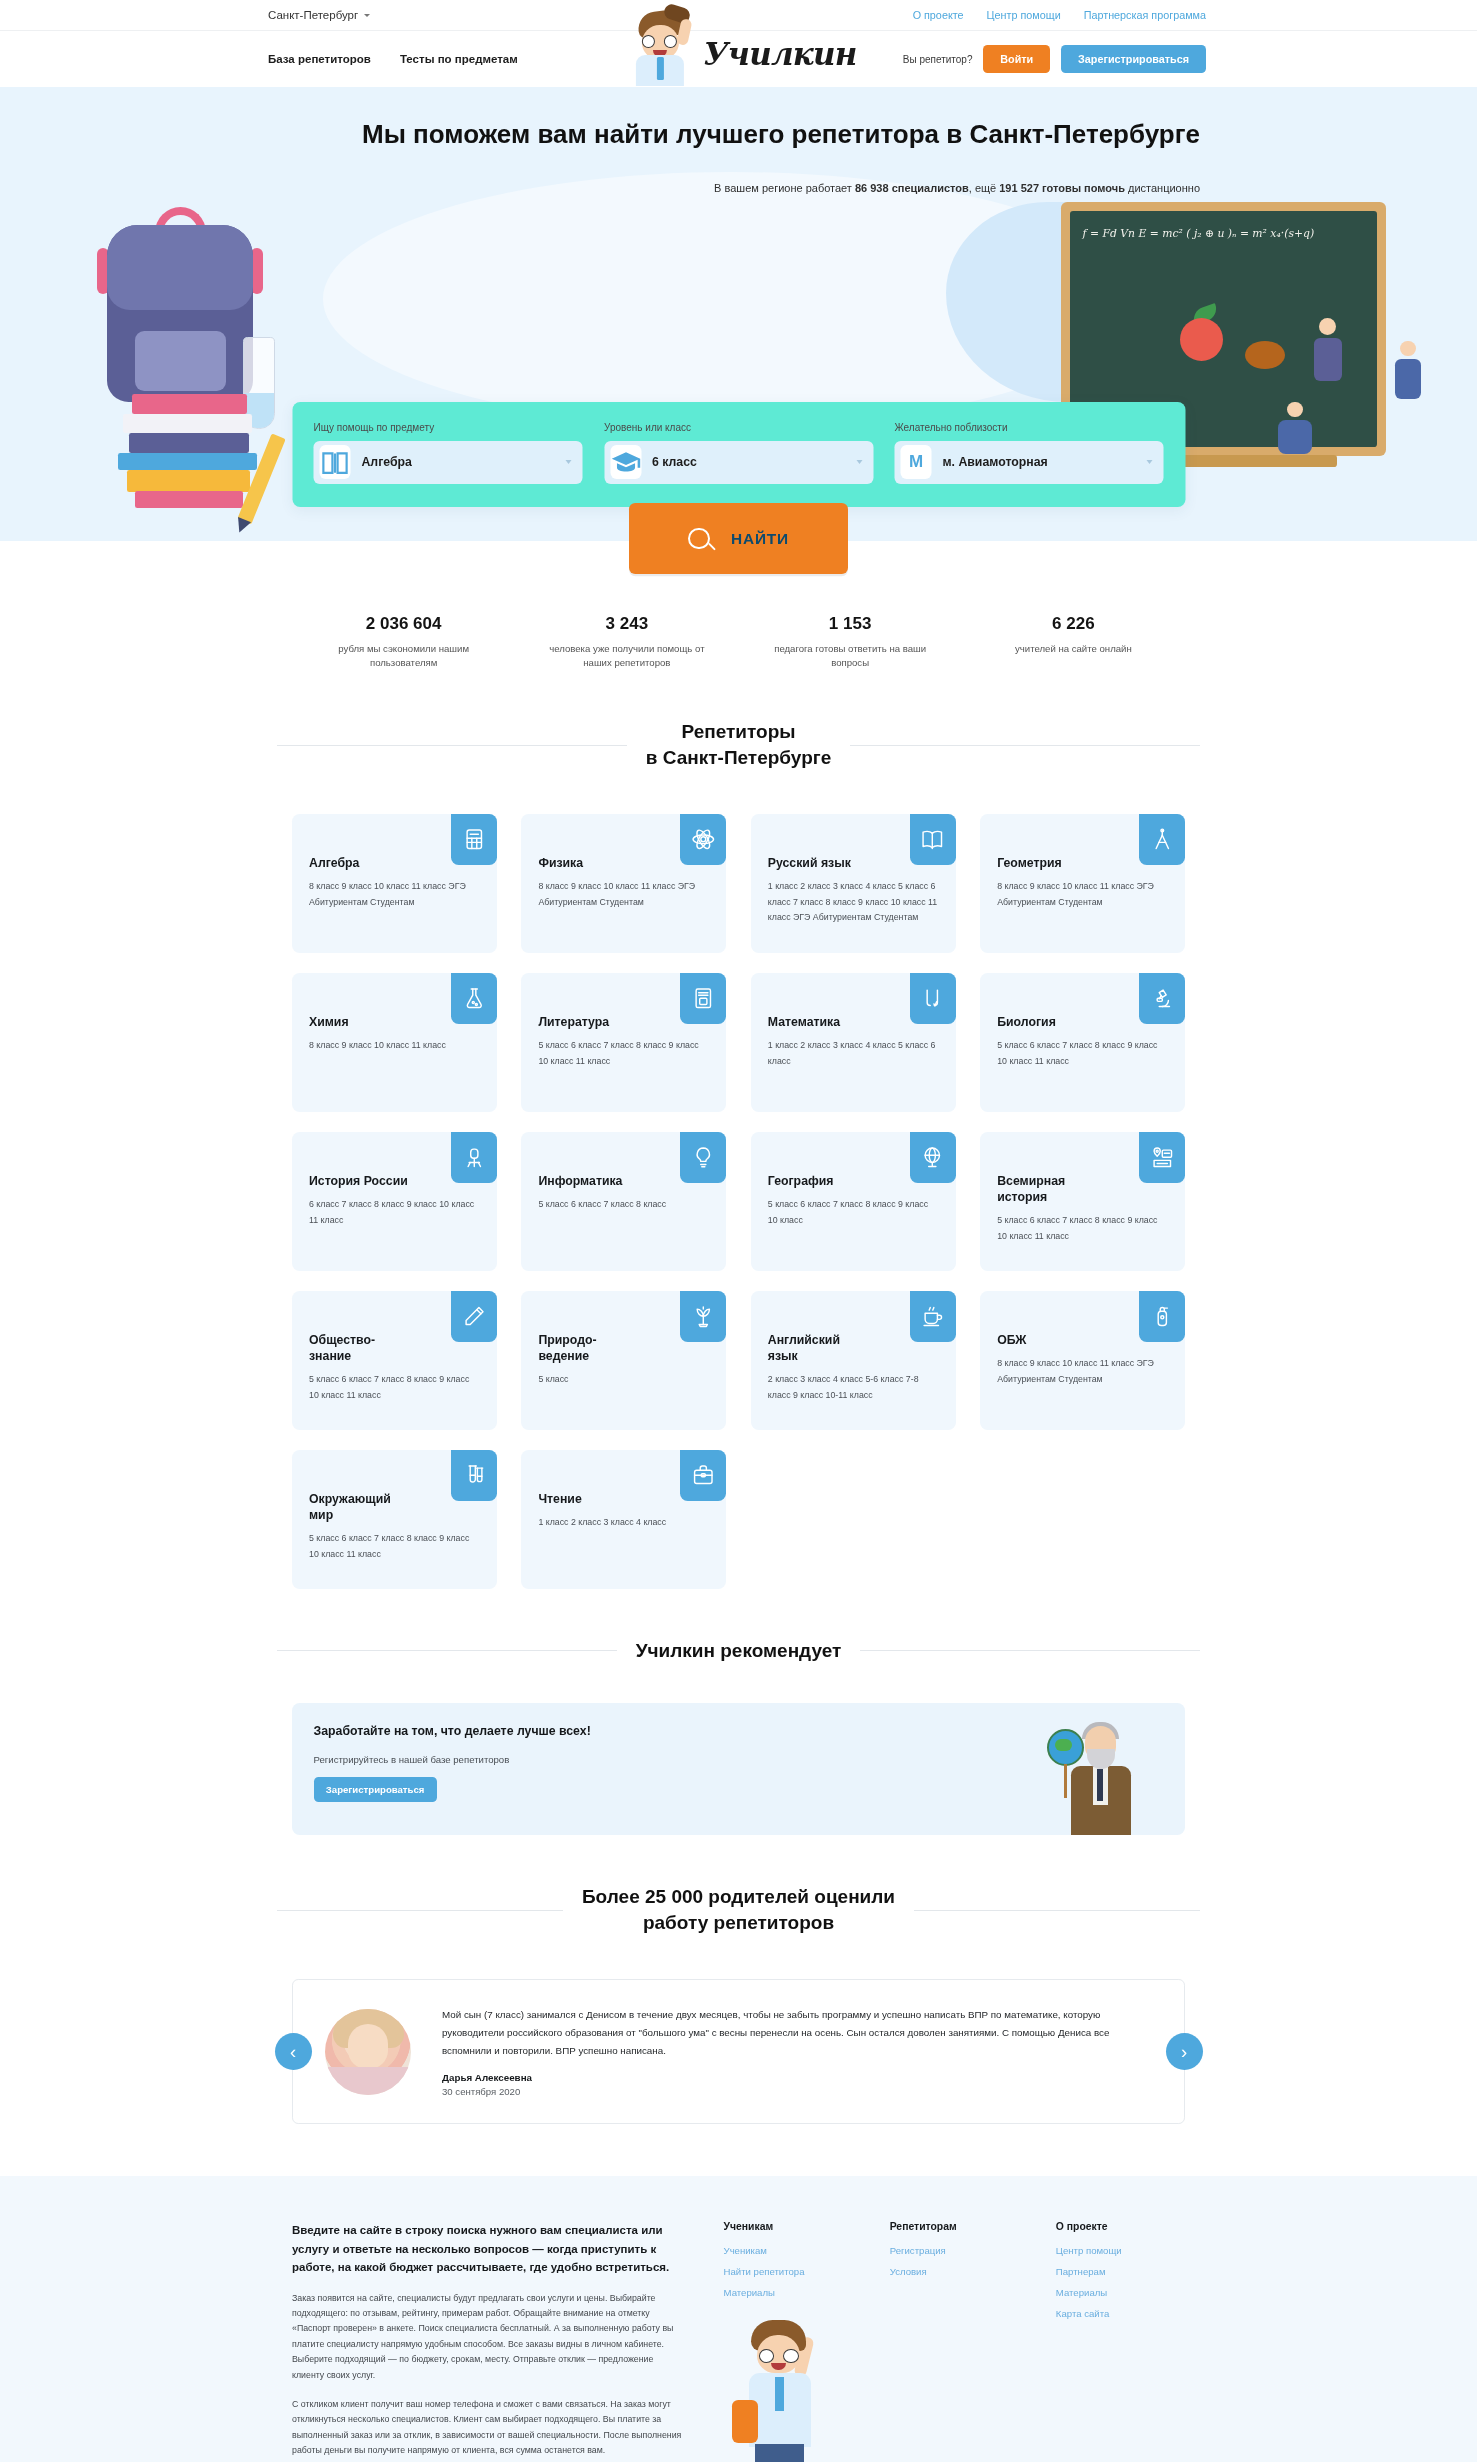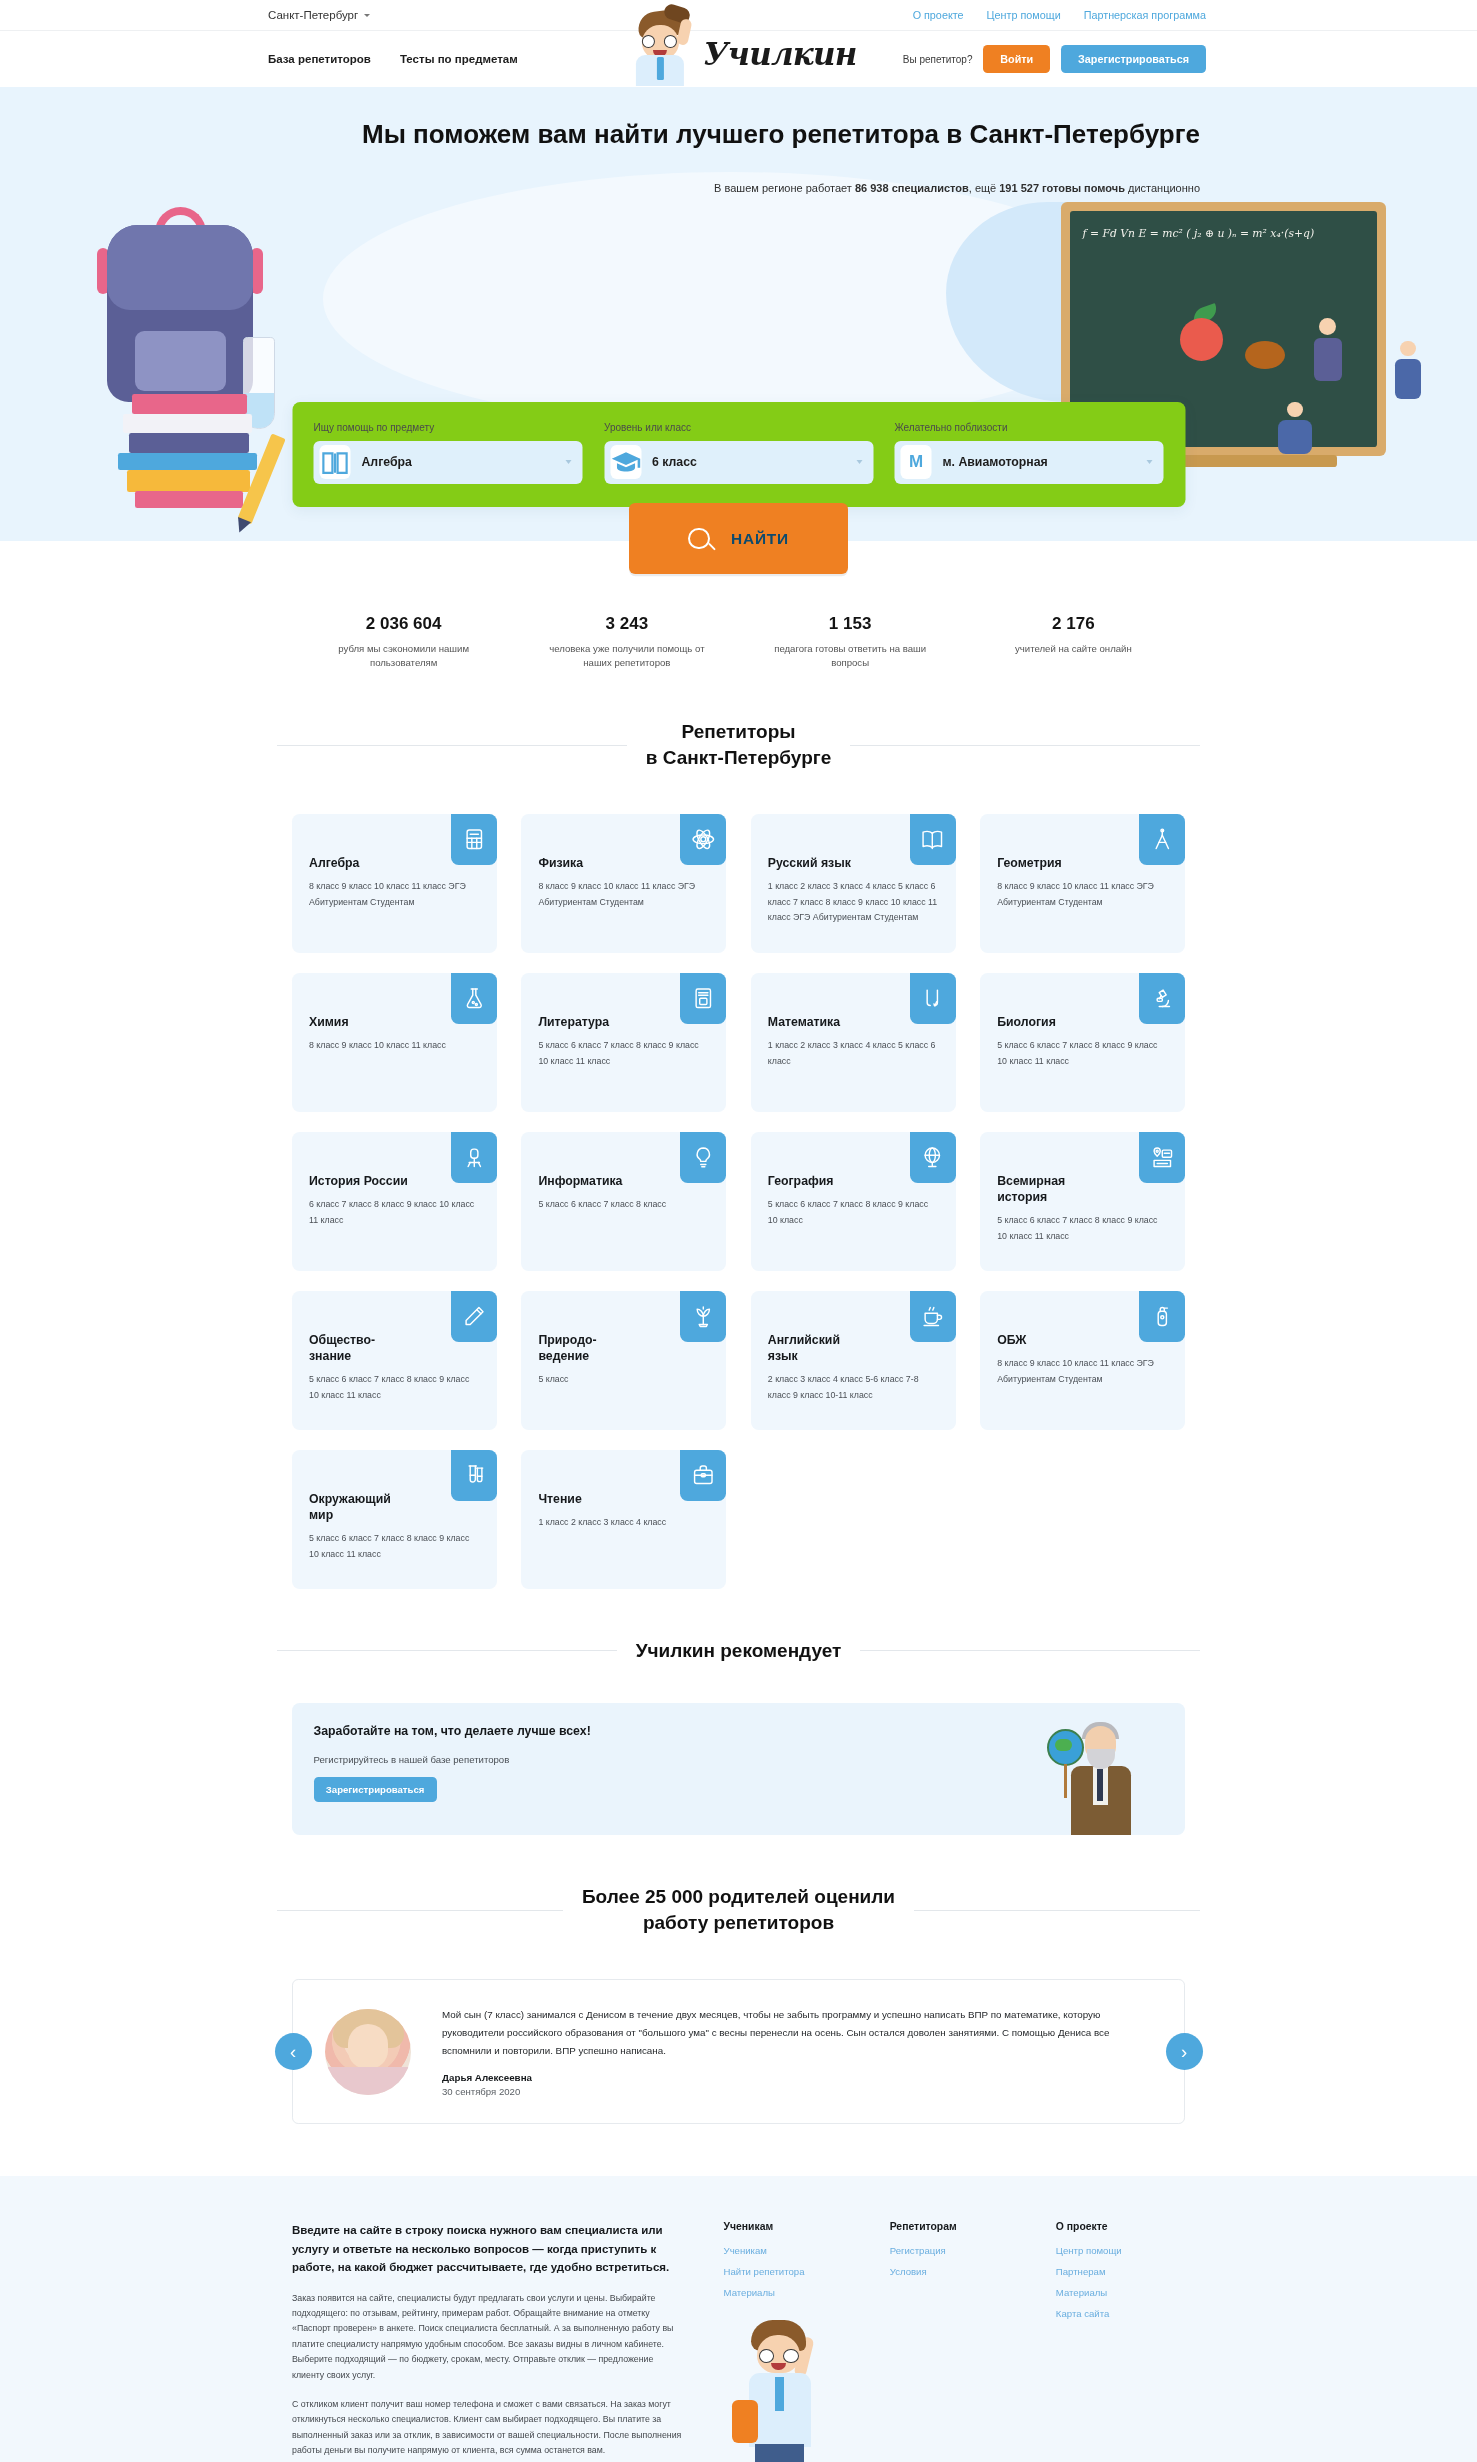--- a/index.html
+++ b/index.html
@@ -287,21 +287,21 @@
   }
   .person-y .head { width: 15.4px; height: 15.4px; background:#f7d2b0; border-radius:50%; margin: 0 auto; }
   .person-y .body { width: 26px; height: 40px; background:#4b68a8; border-radius: 6.2px; margin: 3.1px auto 0; }
 
   
   .search-panel {
     position: absolute;
     left: 50%; transform: translateX(-50%);
     top: 315px;
     width: 893px;
-    background: #84cc16;
+    background: #5eead4;
     border-radius: 7.7px;
     padding: 20px 21.5px 23px;
     box-shadow: 0 3.1px 14px rgba(40,80,120,.07);
     display: flex;
     gap: 21.5px;
     z-index: 4;
   }
   .field { flex: 1; }
   .field-label {
     font-size: 10px; color: #4b4b4b; margin-bottom: 7.7px;
@@ -679,21 +679,21 @@
   </div>
   <div class="stat">
     <div class="stat-num">3 243</div>
     <div class="stat-lbl">человека уже получили помощь от наших репетиторов</div>
   </div>
   <div class="stat">
     <div class="stat-num">1 153</div>
     <div class="stat-lbl">педагога готовы ответить на ваши вопросы</div>
   </div>
   <div class="stat">
-    <div class="stat-num">2 176</div>
+    <div class="stat-num">6 226</div>
     <div class="stat-lbl">учителей на сайте онлайн</div>
   </div>
 </div>
 
 <div class="section-title">
   <div class="rule"></div>
   <h2>Репетиторы
 в Санкт-Петербурге</h2>
   <div class="rule"></div>
 </div>

